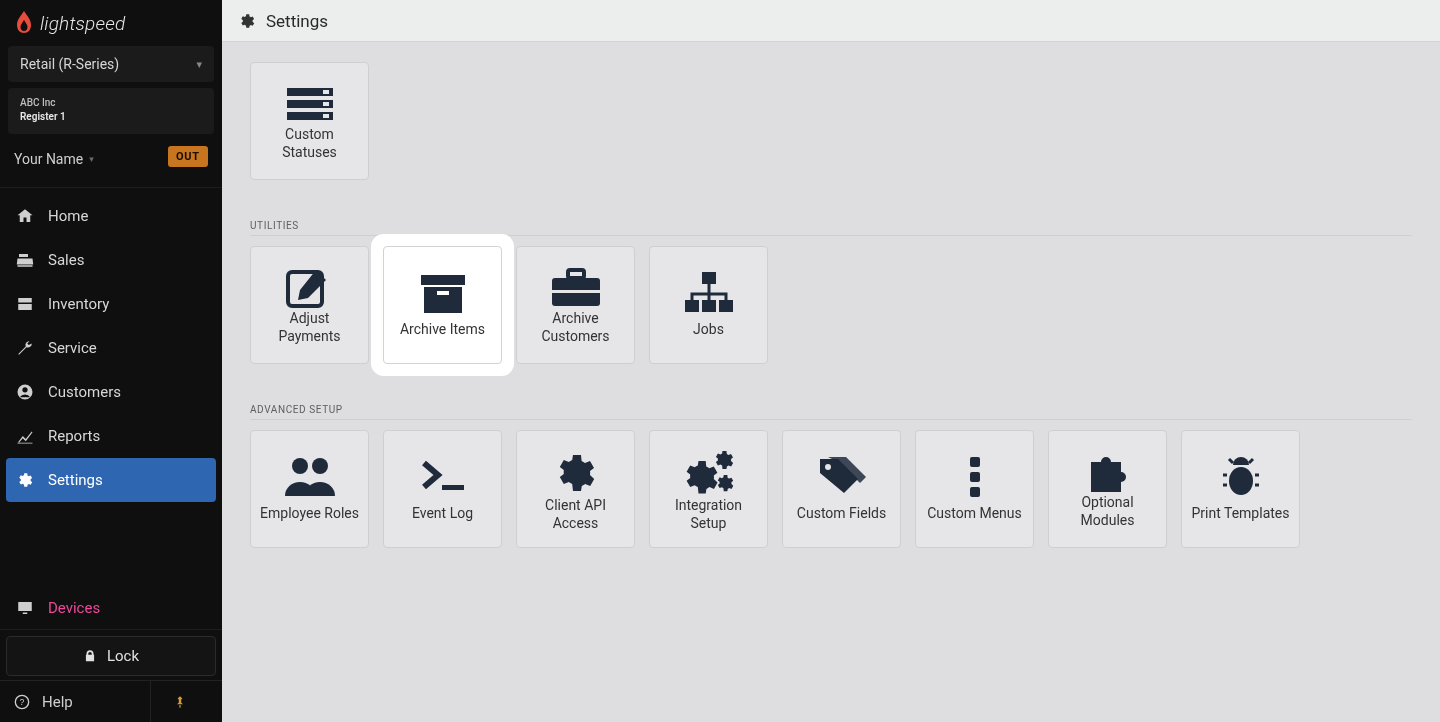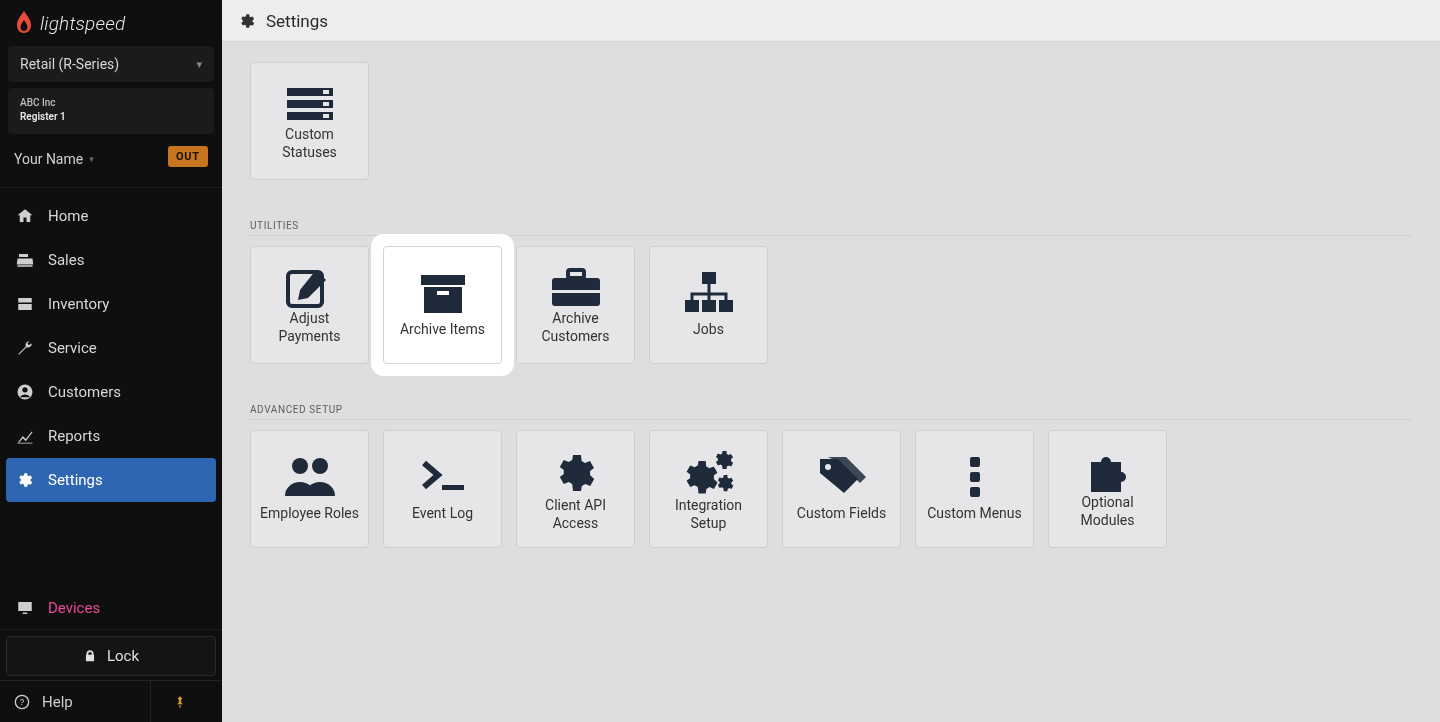--- a/index.html
+++ b/index.html
@@ -469,16 +469,26 @@
         <div class="tlabel">Custom Menus</div>
       </div>
       <div class="tile">
         <div class="ticon">
           <svg width="46" height="44" viewBox="0 0 46 44">
               <path fill="#1f2a3b" d="M6 12 h10 a5 5 0 1 1 10 0 h10 v10 a5 5 0 1 1 0 10 v10 H6 Z"></path>
             </svg>
         </div>
         <div class="tlabel">Optional Modules</div>
       </div>
+      <div class="tile">
+        <div class="ticon">
+          <svg width="40" height="44" viewBox="0 0 40 44">
+              <ellipse cx="20" cy="26" rx="12" ry="14" fill="#1f2a3b"></ellipse>
+              <path d="M12 10 a8 8 0 0 1 16 0" fill="#1f2a3b"></path>
+              <path d="M6 20 h-4 M6 30 h-4 M34 20 h4 M34 30 h4 M12 8 l-4-4 M28 8 l4-4" stroke="#1f2a3b" stroke-width="3"></path>
+            </svg>
+        </div>
+        <div class="tlabel">Print Templates</div>
+      </div>
     </div>
 
   </div>
 </main>
 
 </body></html>

